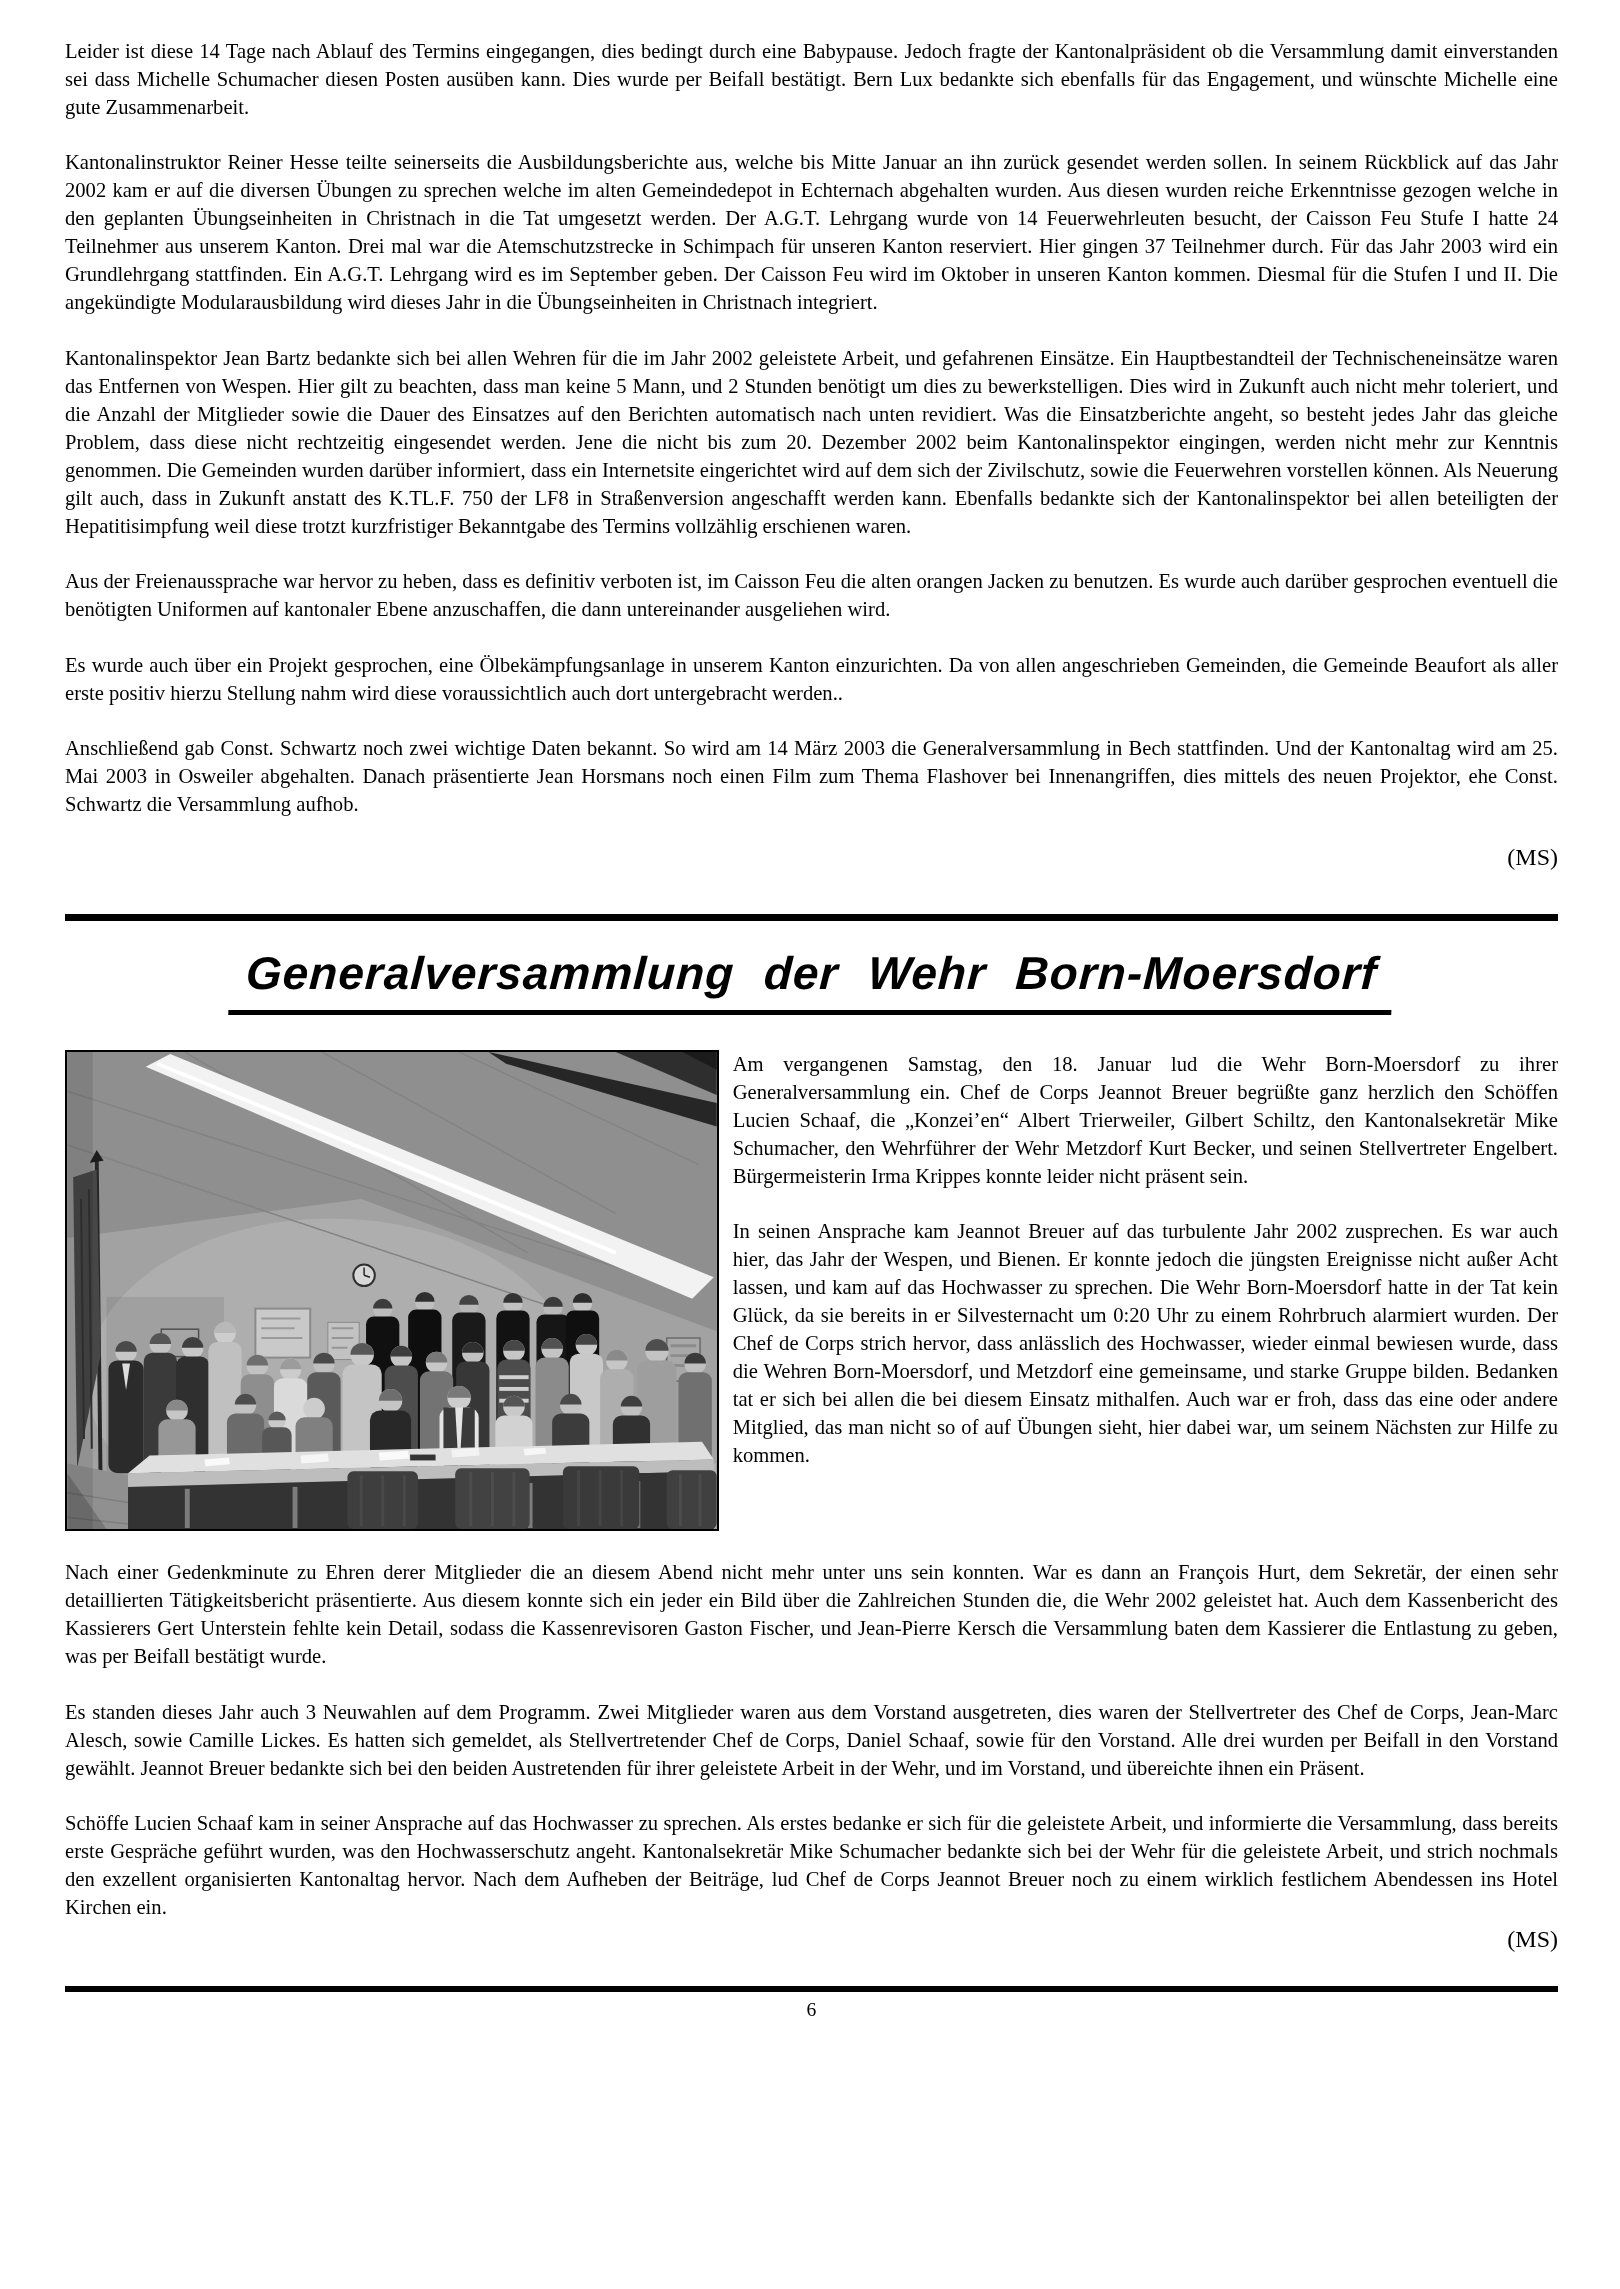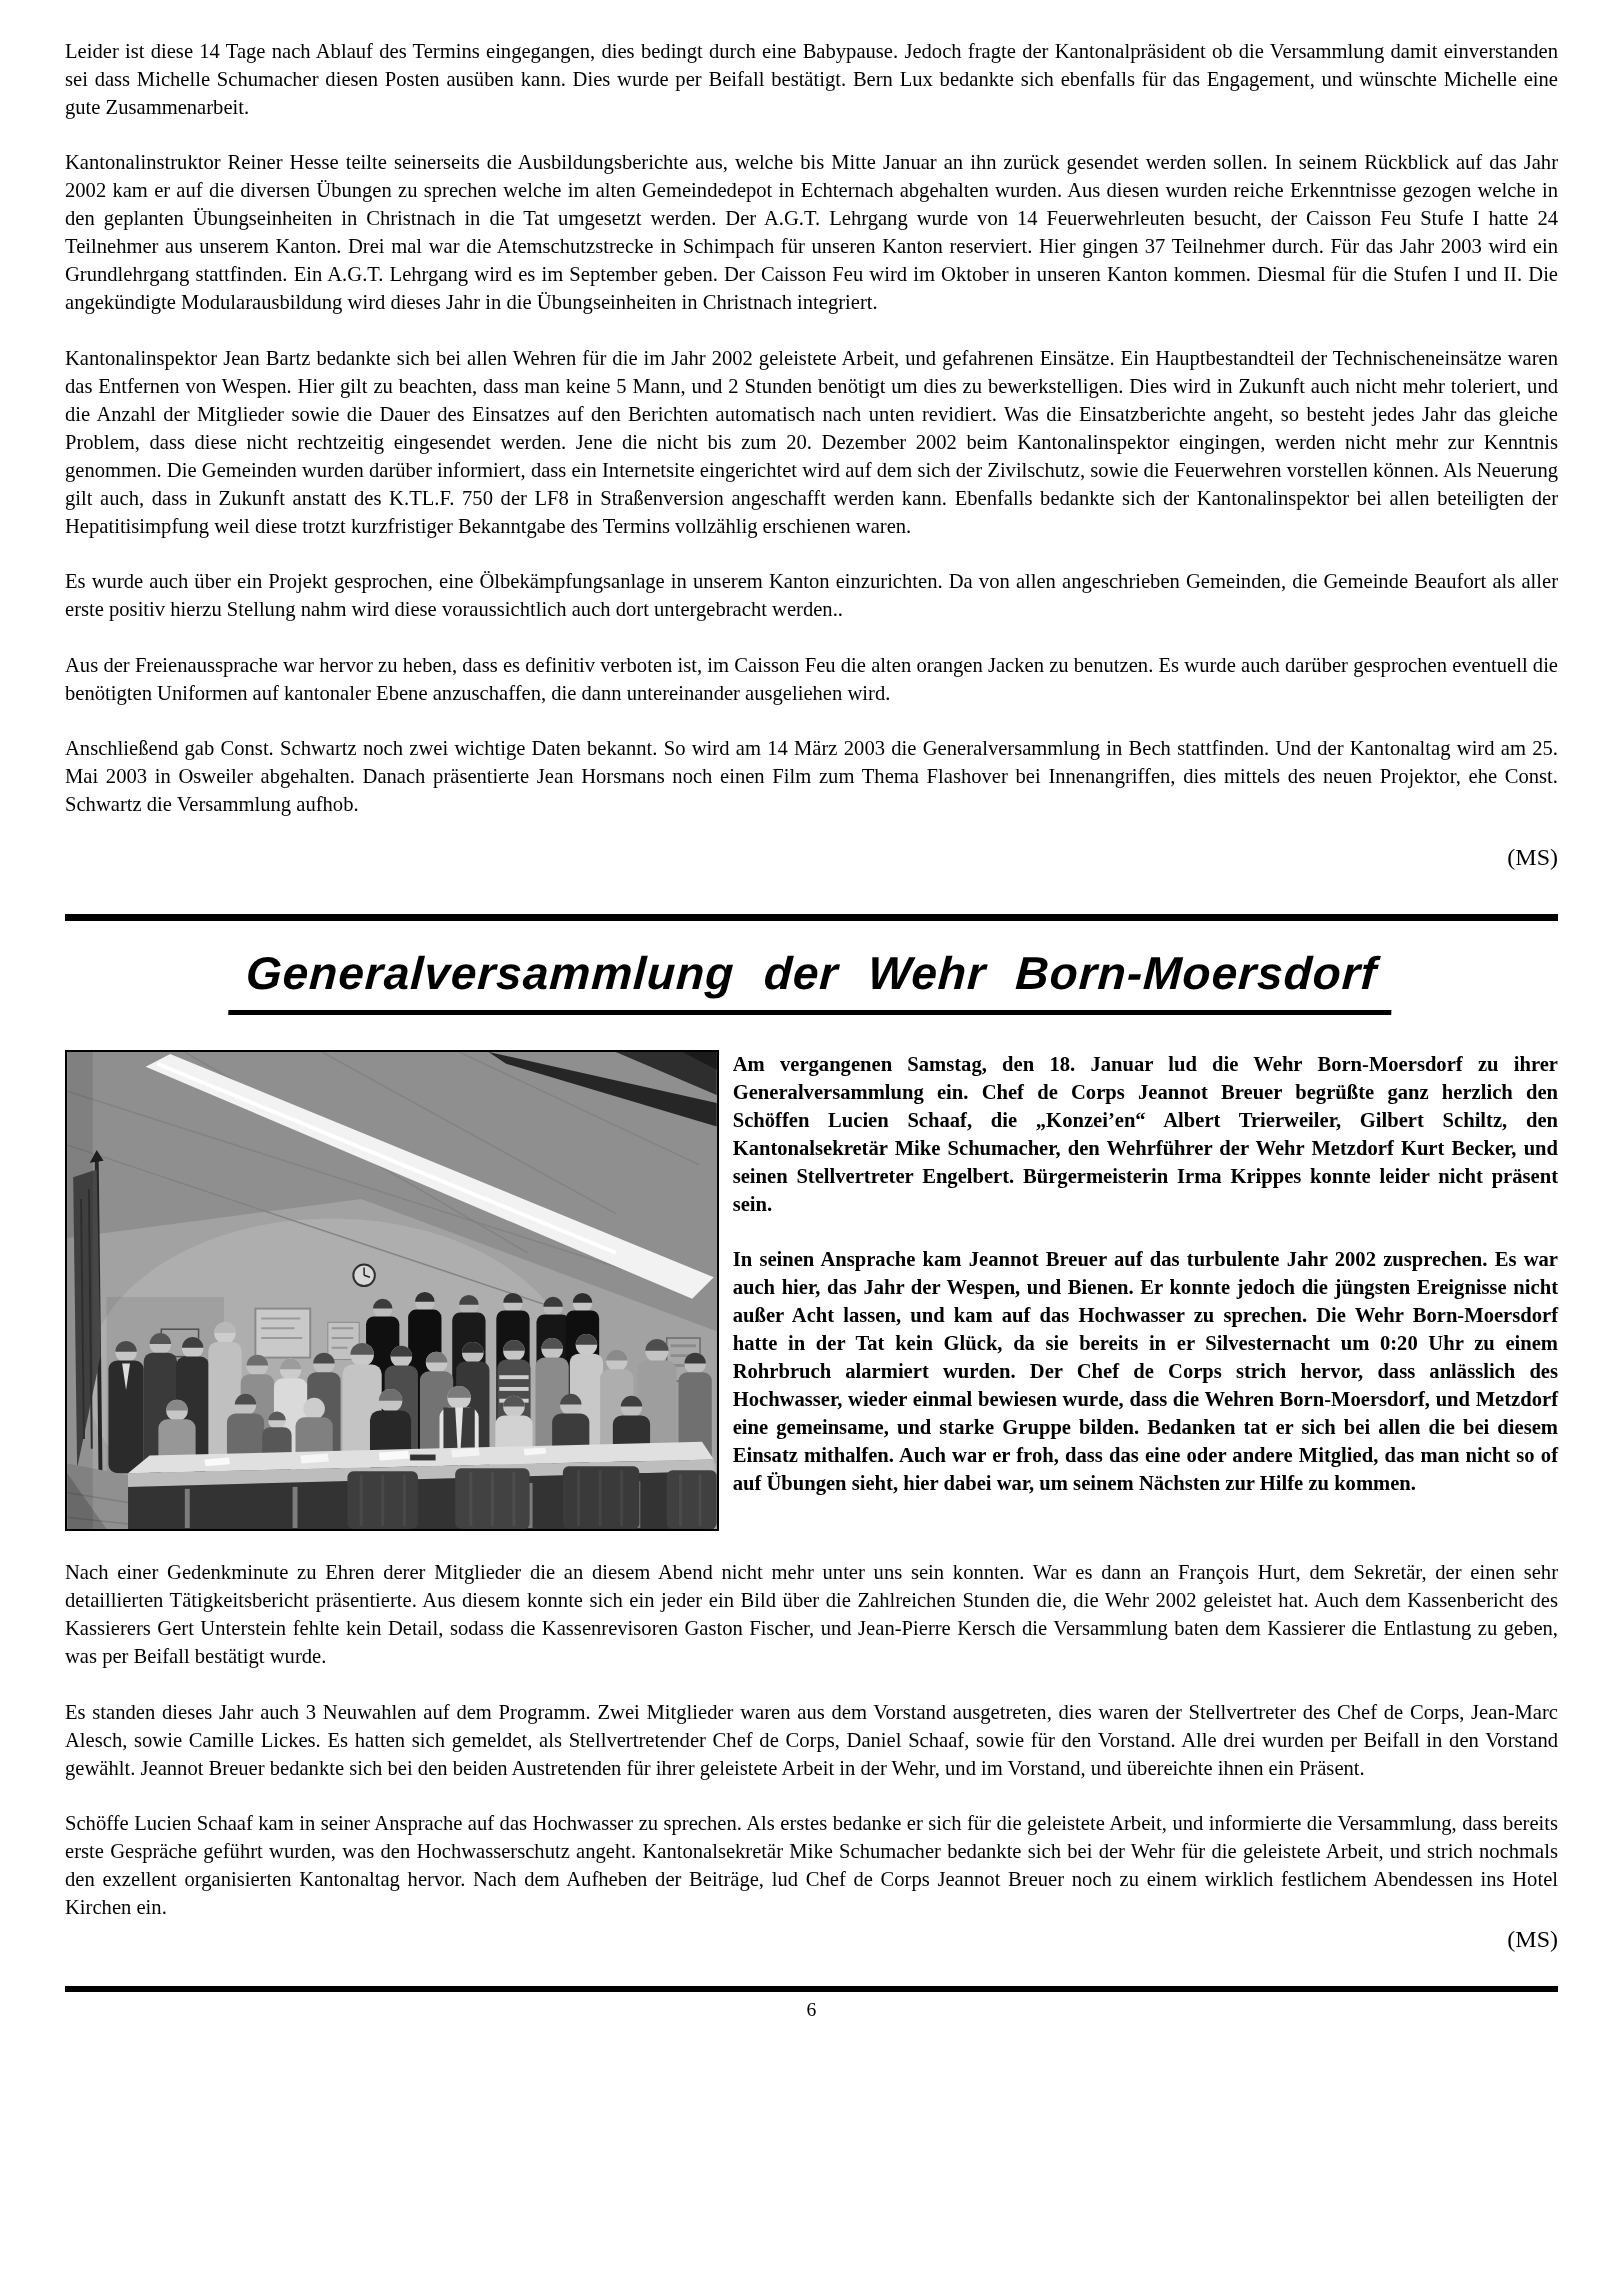--- a/index.html
+++ b/index.html
@@ -27,43 +27,43 @@
     text-align:center;margin:25.5px 0 35px 0;
   }
   .headline-text{
     display:inline-block;
     font-family:"Liberation Sans","DejaVu Sans",sans-serif;
     font-weight:bold;font-style:italic;
     font-size:46px;letter-spacing:1px;word-spacing:15.7px;
     padding:0 15.7px 9.8px 15.7px;border-bottom:5.9px solid #000;
     transform:skewX(-3deg);
   }
-  .photo-row{display:flex;gap:13.7px;margin:0 0 27.4px 0;align-items:flex-start;font-weight:bold;}
+  .photo-row{display:flex;gap:13.7px;margin:0 0 27.4px 0;align-items:flex-start;}
   .photo{
     margin:0;flex:0 0 auto;width:650px;height:477px;
     border:2px solid #000;background:#9c9c9c;line-height:0;
   }
   .photo svg{display:block;}
   .photo-side{flex:1 1 auto;min-width:0;}
   .footer-rule{height:6.9px;background:#000;margin-top:33px;}
   .page-number{
     text-align:center;font-size:19.6px;line-height:25.5px;margin-top:4.9px;
   }
 </style>
 </head>
 <body>
 
 <div class="page">
 
   <section>
     <p class="body-text">Leider ist diese 14 Tage nach Ablauf des Termins eingegangen, dies bedingt durch eine Babypause. Jedoch fragte der Kantonalpräsident ob die Versammlung damit einverstanden sei dass Michelle Schumacher diesen Posten ausüben kann. Dies wurde per Beifall bestätigt. Bern Lux bedankte sich ebenfalls für das Engagement, und wünschte Michelle eine gute Zusammenarbeit.</p>
     <p class="body-text">Kantonalinstruktor Reiner Hesse teilte seinerseits die Ausbildungsberichte aus, welche bis Mitte Januar an ihn zurück gesendet werden sollen. In seinem Rückblick auf das Jahr 2002 kam er auf die diversen Übungen zu sprechen welche im alten Gemeindedepot in Echternach abgehalten wurden. Aus diesen wurden reiche Erkenntnisse gezogen welche in den geplanten Übungseinheiten in Christnach in die Tat umgesetzt werden. Der A.G.T. Lehrgang wurde von 14 Feuerwehrleuten besucht, der Caisson Feu Stufe I hatte 24 Teilnehmer aus unserem Kanton. Drei mal war die Atemschutzstrecke in Schimpach für unseren Kanton reserviert. Hier gingen 37 Teilnehmer durch. Für das Jahr 2003 wird ein Grundlehrgang stattfinden. Ein A.G.T. Lehrgang wird es im September geben. Der Caisson Feu wird im Oktober in unseren Kanton kommen. Diesmal für die Stufen I und II. Die angekündigte Modularausbildung wird dieses Jahr in die Übungseinheiten in Christnach integriert.</p>
     <p class="body-text">Kantonalinspektor Jean Bartz bedankte sich bei allen Wehren für die im Jahr 2002 geleistete Arbeit, und gefahrenen Einsätze. Ein Hauptbestandteil der Technischeneinsätze waren das Entfernen von Wespen. Hier gilt zu beachten, dass man keine 5 Mann, und 2 Stunden benötigt um dies zu bewerkstelligen. Dies wird in Zukunft auch nicht mehr toleriert, und die Anzahl der Mitglieder sowie die Dauer des Einsatzes auf den Berichten automatisch nach unten revidiert. Was die Einsatzberichte angeht, so besteht jedes Jahr das gleiche Problem, dass diese nicht rechtzeitig eingesendet werden. Jene die nicht bis zum 20. Dezember 2002 beim Kantonalinspektor eingingen, werden nicht mehr zur Kenntnis genommen. Die Gemeinden wurden darüber informiert, dass ein Internetsite eingerichtet wird auf dem sich der Zivilschutz, sowie die Feuerwehren vorstellen können. Als Neuerung gilt auch, dass in Zukunft anstatt des K.TL.F. 750 der LF8 in Straßenversion angeschafft werden kann. Ebenfalls bedankte sich der Kantonalinspektor bei allen beteiligten der Hepatitisimpfung weil diese trotzt kurzfristiger Bekanntgabe des Termins vollzählig erschienen waren.</p>
+    <p class="body-text">Aus der Freienaussprache war hervor zu heben, dass es definitiv verboten ist, im Caisson Feu die alten orangen Jacken zu benutzen. Es wurde auch darüber gesprochen eventuell die benötigten Uniformen auf kantonaler Ebene anzuschaffen, die dann untereinander ausgeliehen wird.</p>
     <p class="body-text">Es wurde auch über ein Projekt gesprochen, eine Ölbekämpfungsanlage in unserem Kanton einzurichten. Da von allen angeschrieben Gemeinden, die Gemeinde Beaufort als aller erste positiv hierzu Stellung nahm wird diese voraussichtlich auch dort untergebracht werden..</p>
-    <p class="body-text">Aus der Freienaussprache war hervor zu heben, dass es definitiv verboten ist, im Caisson Feu die alten orangen Jacken zu benutzen. Es wurde auch darüber gesprochen eventuell die benötigten Uniformen auf kantonaler Ebene anzuschaffen, die dann untereinander ausgeliehen wird.</p>
     <p class="body-text">Anschließend gab Const. Schwartz noch zwei wichtige Daten bekannt. So wird am 14 März 2003 die Generalversammlung in Bech stattfinden. Und der Kantonaltag wird am 25. Mai 2003 in Osweiler abgehalten. Danach präsentierte Jean Horsmans noch einen Film zum Thema Flashover bei Innenangriffen, dies mittels des neuen Projektor, ehe Const. Schwartz die Versammlung aufhob.</p>
     <p class="signature">(MS)</p>
   </section>
 
   <div class="divider"></div>
 
   <section>
     <h1 class="headline"><span class="headline-text">Generalversammlung der Wehr Born-Moersdorf</span></h1>
 
     <div class="photo-row">

